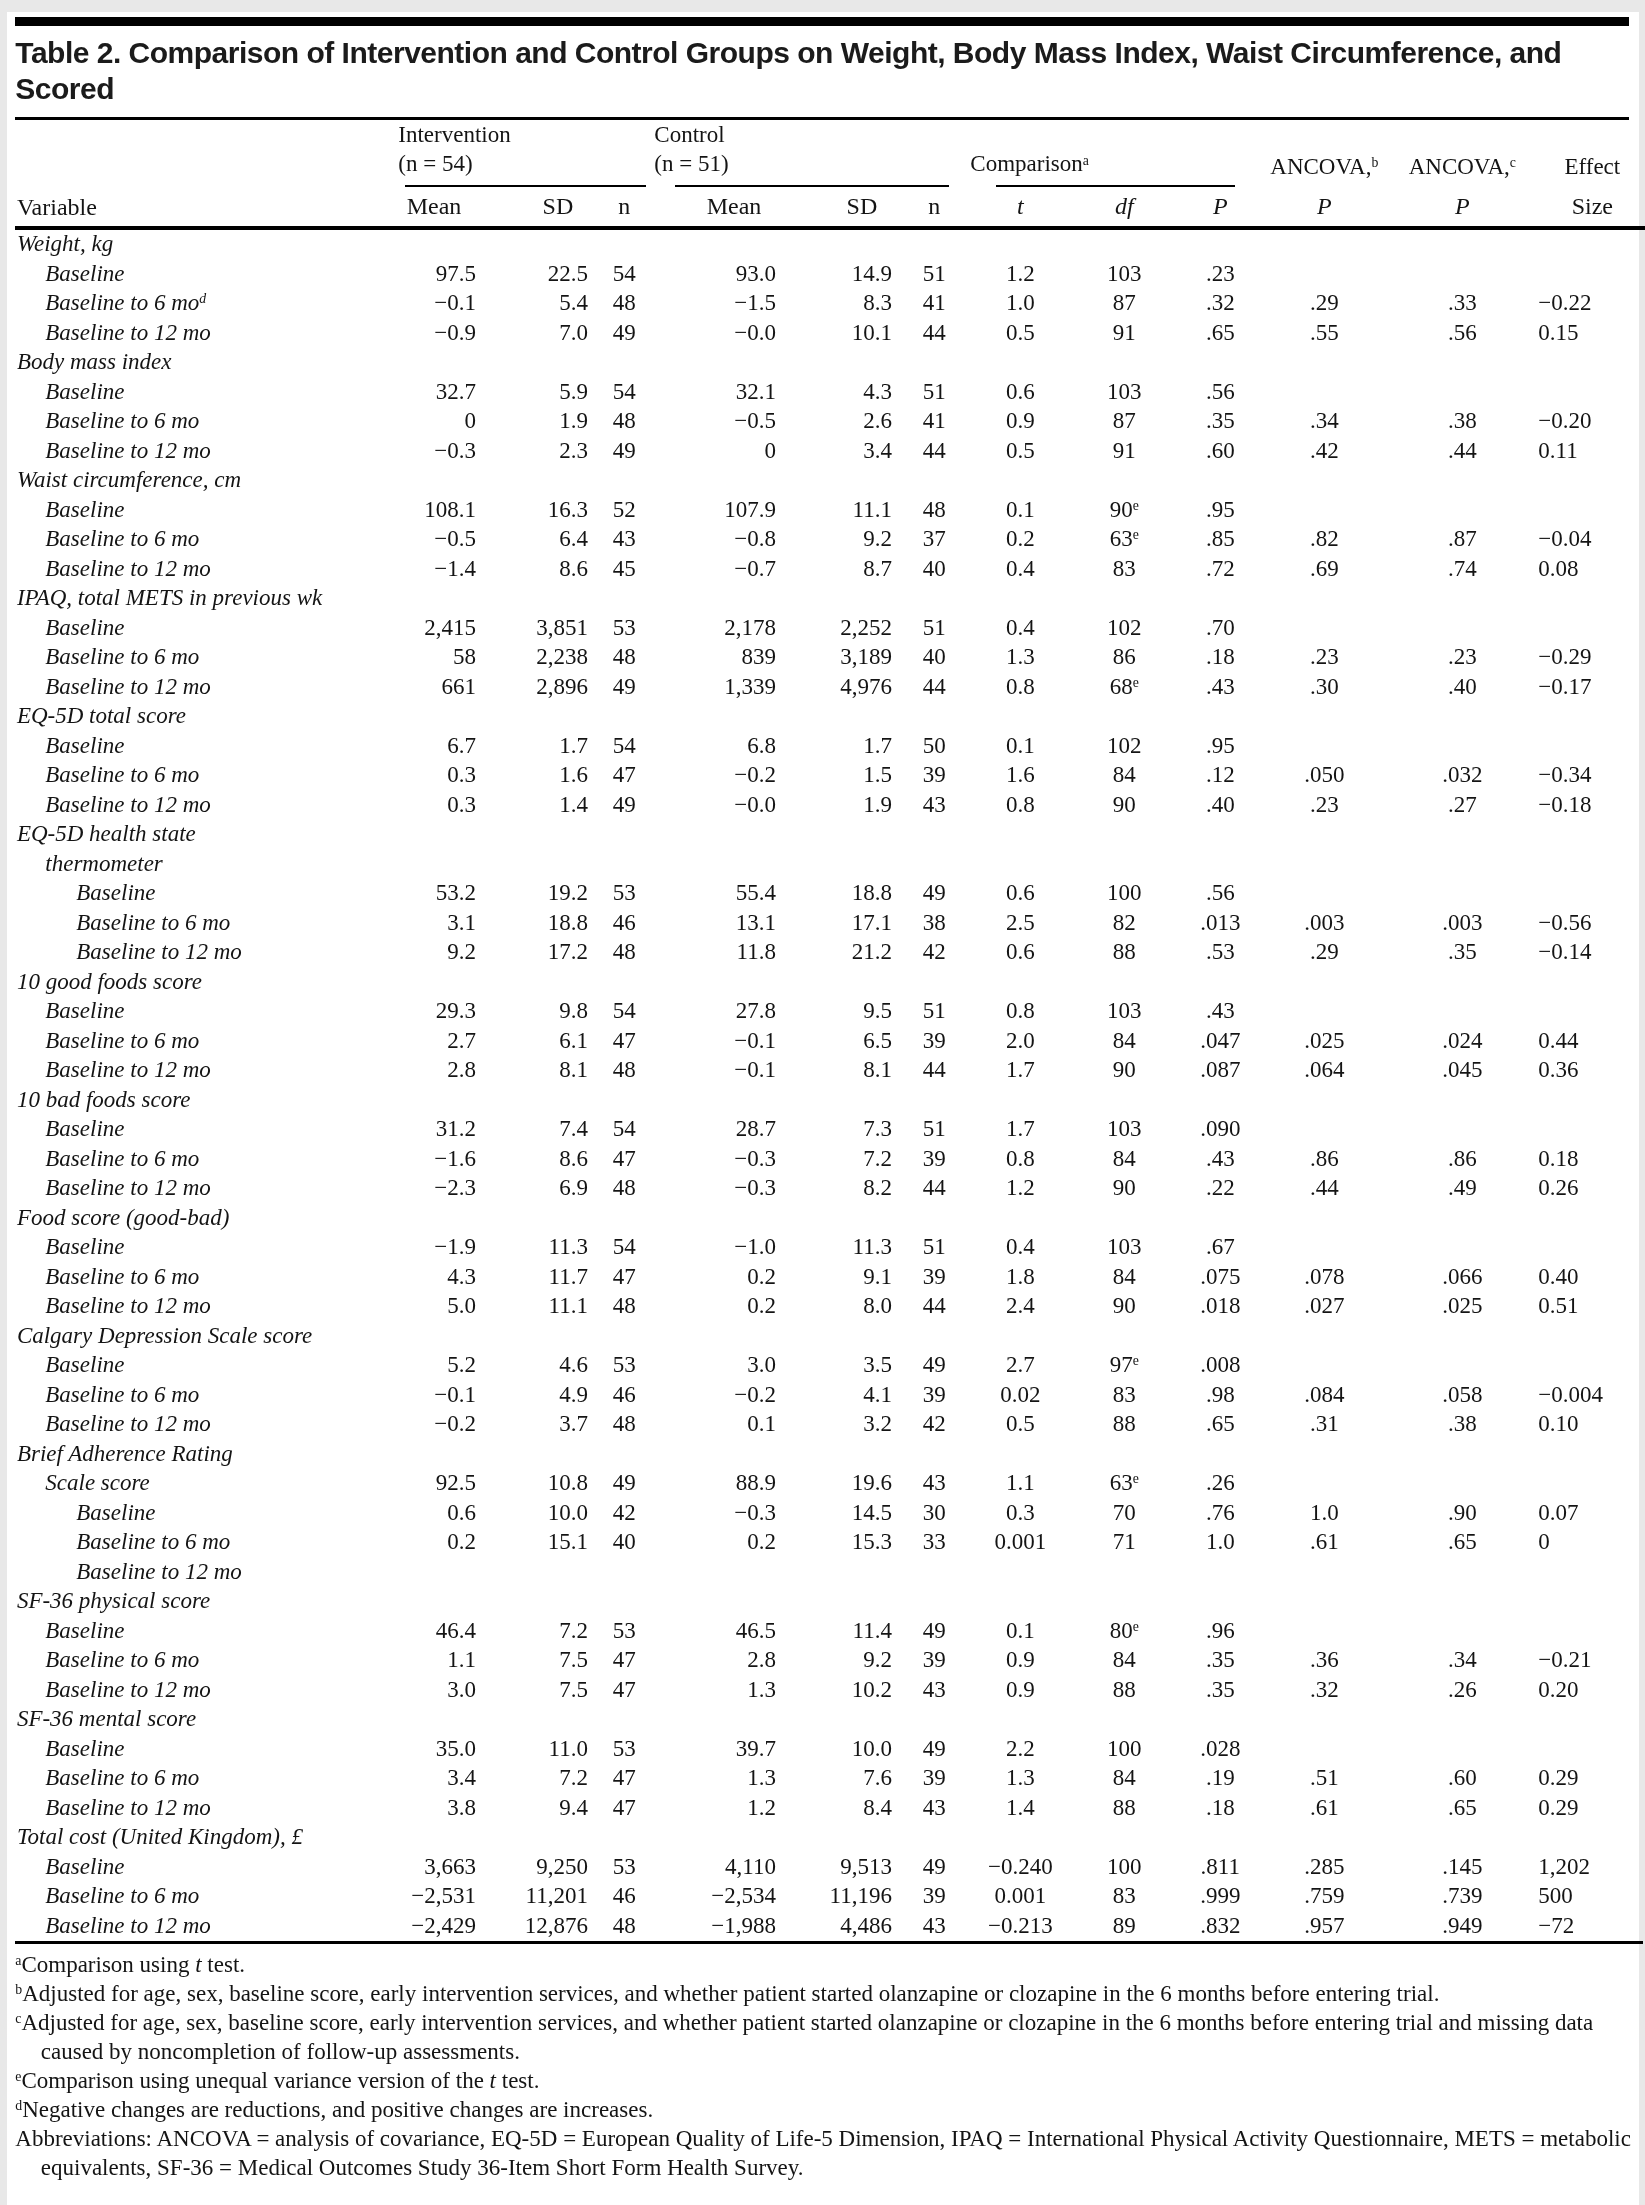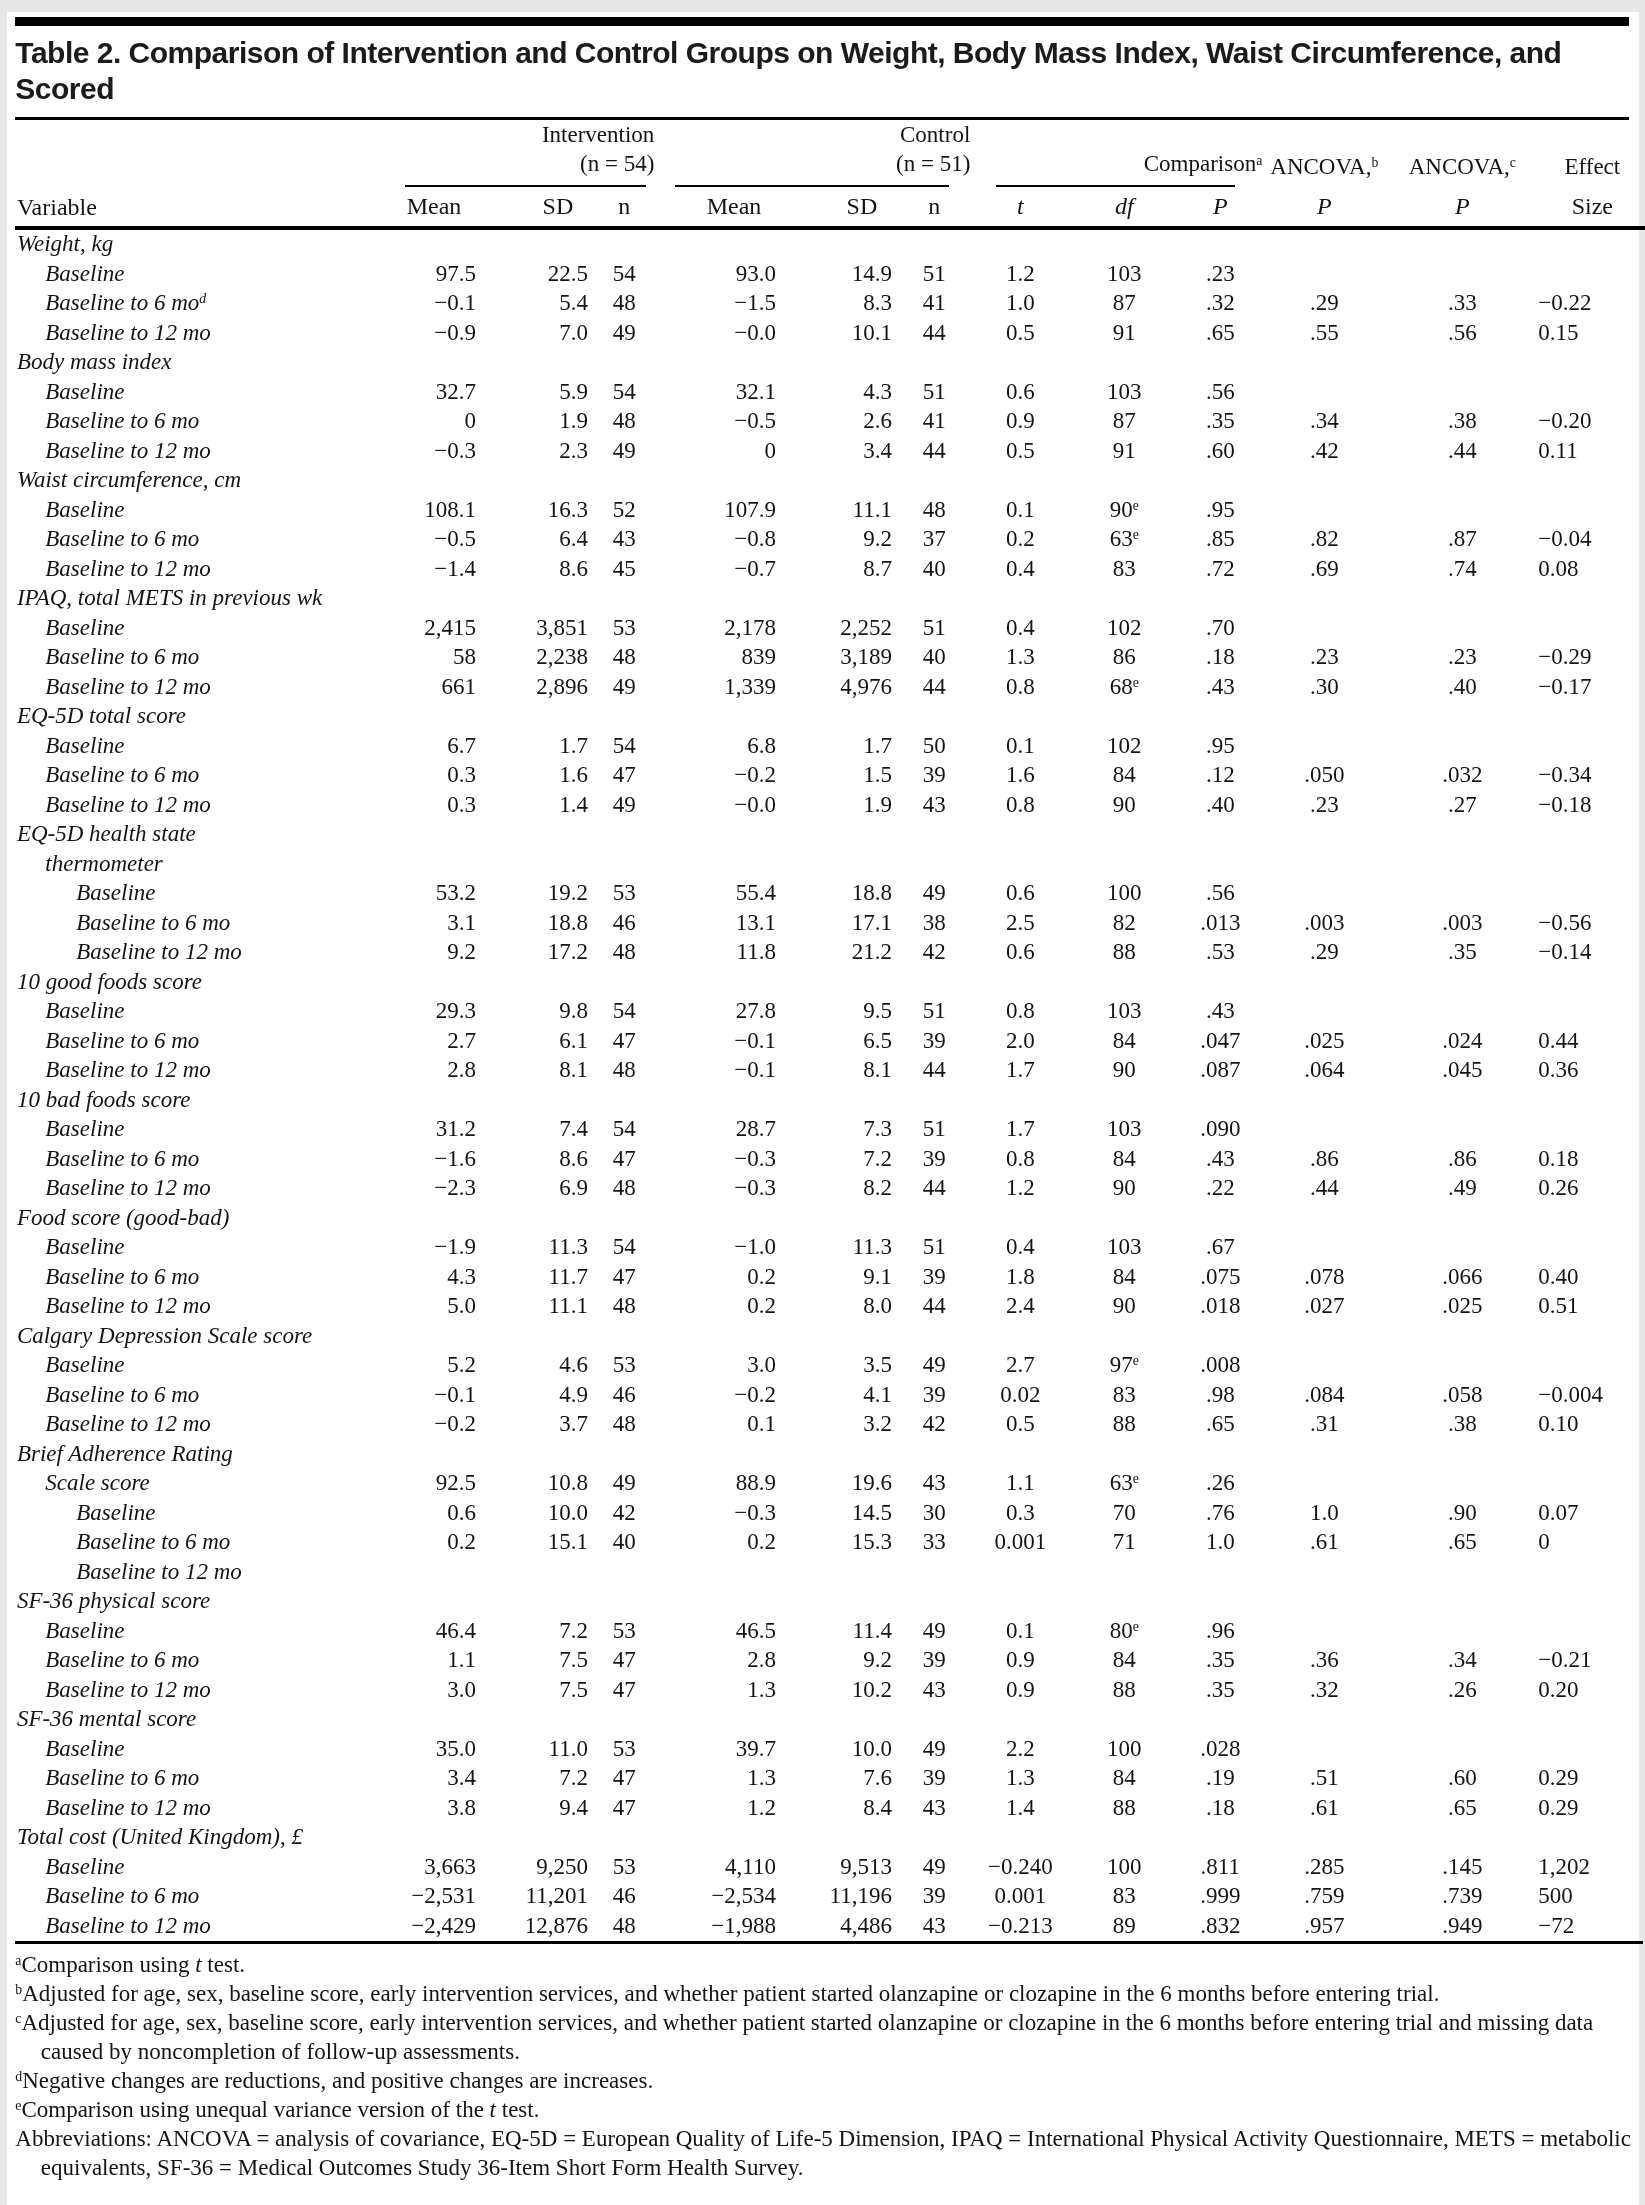--- a/index.html
+++ b/index.html
@@ -19,21 +19,21 @@
   table.tbl { border-collapse:collapse; table-layout:fixed; width:1628px; }
   col.cvar{width:383px;} col.c0{width:84px;} col.c1{width:112px;} col.c2{width:60px;}
   col.c3{width:128px;} col.c4{width:116px;} col.c5{width:72px;}
   col.c6{width:100px;} col.c7{width:108px;} col.c8{width:84px;}
   col.c9{width:124px;} col.c10{width:152px;} col.c11{width:108px;}
 
   thead { border-bottom:4px solid #000; }
   thead th { font-weight:normal; font-size:23px; padding:0; }
   tr.hrow1 th { vertical-align:bottom; }
   th.var-th { text-align:left; padding-left:1.6px; padding-bottom:4.8px; font-size:24px; }
-  th.grp .gl { text-align:right; line-height:29.5px; }
+  th.grp .gl { text-align:left; line-height:29.5px; }
   .grule { border-bottom:2.4px solid #000; margin-top:5.6px; }
   .g1 { margin-left:6.4px;  margin-right:8px; }
   .g2 { margin-left:21px; margin-right:21px; }
   .g3 { margin-left:25.5px; margin-right:27px; }
   th.anc { text-align:center; padding-bottom:6.4px; line-height:27px; vertical-align:bottom; }
   tr.hrow2 th { padding:6.4px 0 5.6px 0; text-align:center; font-size:24px; vertical-align:bottom; }
   tr.hrow2 th.ar { text-align:right; padding-right:21px; }
   .it { font-style:italic; }
 
   tbody td { height:29.5px; font-size:23px; padding:0; white-space:nowrap; overflow:visible; }
@@ -988,19 +988,19 @@
         </tr>
       </tbody>
   </table>
 
   <div class="bottom-rule"></div>
 
   <div class="footnotes" id="footnotes">
       <p class="fn"><sup>a</sup><span>Comparison using </span><i>t</i><span> test.</span></p>
       <p class="fn"><sup>b</sup><span>Adjusted for age, sex, baseline score, early intervention services, and whether patient started olanzapine or clozapine in the 6 months before entering trial.</span></p>
       <p class="fn"><sup>c</sup><span>Adjusted for age, sex, baseline score, early intervention services, and whether patient started olanzapine or clozapine in the 6 months before entering trial and missing data caused by noncompletion of follow-up assessments.</span></p>
+      <p class="fn"><sup>e</sup><span>Comparison using unequal variance version of the </span><i>t</i><span> test.</span></p>
       <p class="fn"><sup>d</sup><span>Negative changes are reductions, and positive changes are increases.</span></p>
-      <p class="fn"><sup>e</sup><span>Comparison using unequal variance version of the </span><i>t</i><span> test.</span></p>
       <p class="fn"><span>Abbreviations: ANCOVA = analysis of covariance, EQ-5D = European Quality of Life-5 Dimension, IPAQ = International Physical Activity Questionnaire, METS = metabolic equivalents, SF-36 = Medical Outcomes Study 36-Item Short Form Health Survey.</span></p>
     </div>
 
 </div>
 
 
 </body></html>

